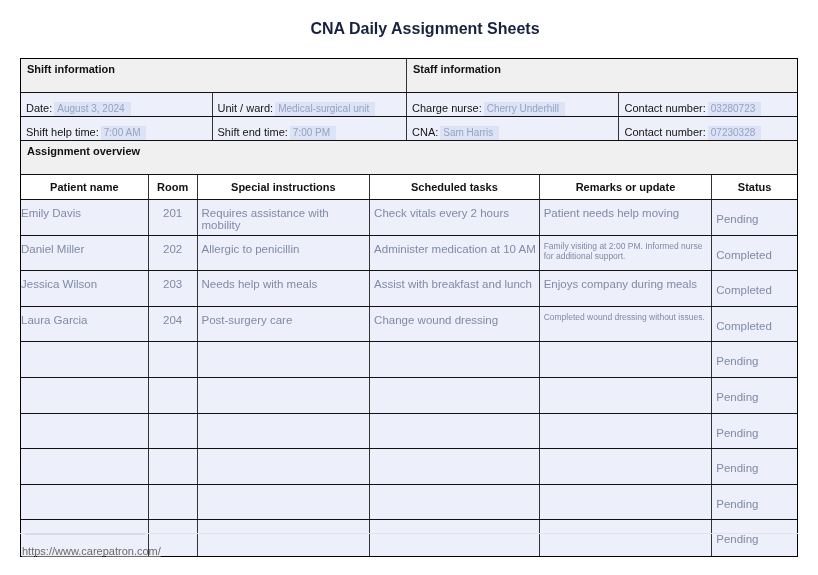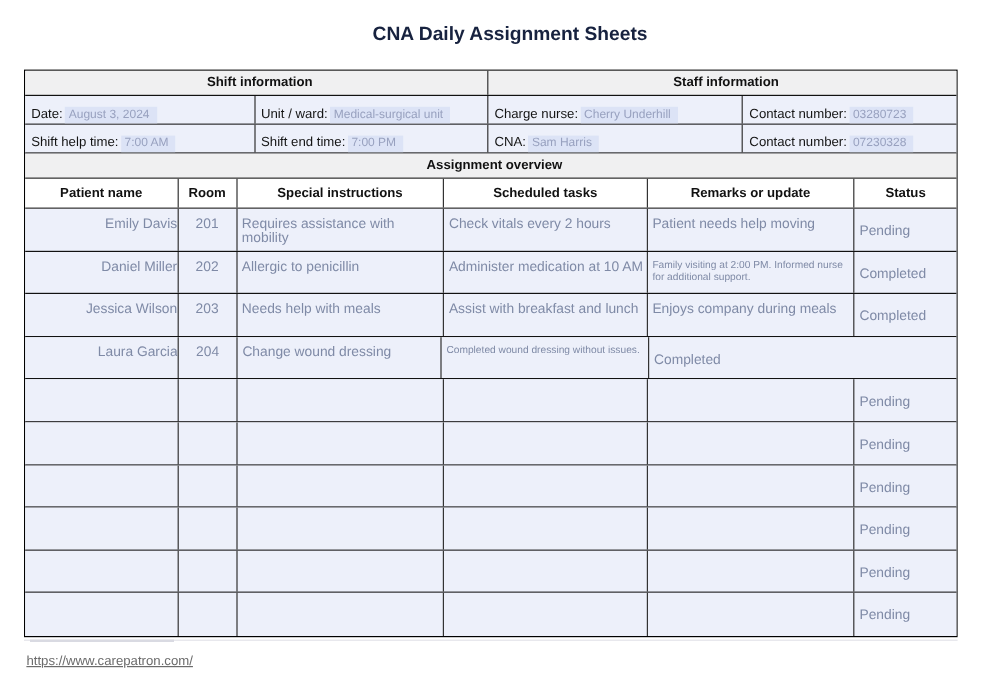--- a/index.html
+++ b/index.html
@@ -6,39 +6,39 @@
   html,body { width:818px; height:575px; background:#fff; font-family:"Liberation Sans", sans-serif; }
   .page { position:relative; width:818px; height:575px; background:#ffffff; overflow:hidden; }
 
   .title { position:absolute; top:20px; left:0; width:818px; text-align:center;
            font-size:16px; font-weight:bold; color:#17223f;padding-left:32px; }
 
   .sheet { position:absolute; left:20px; top:58px; width:778px; border:1px solid #000; background:#fff; }
   .row { display:flex; width:100%; border-bottom:1px solid #111; }
   .row:last-child { border-bottom:none; }
 
-  .sec-row { height:21px; background:#f0f0f1;text-align:center; }
+  .sec-row { height:34px; background:#f0f0f1; }
   .sec-cell { font-size:11px; font-weight:bold; color:#111; padding:4px 0 0 6px; height:100%; }
   .sec-cell.first { border-right:1px solid #333; }
 
   .info-row { height:24px; background:#edf0fa; }
   .info-cell { height:100%; padding:5px 2px 0 5px; white-space:nowrap; overflow:hidden; border-right:1px solid #333; }
   .info-cell:last-child { border-right:none; }
   .lbl { font-size:11px; color:#141414; }
   .val { font-size:10px; color:#98a1bf; background:#dce3f6; padding:1px 6px 2px 3px; margin-left:2px; }
 
   .head-row { height:25px; background:#fff; }
   .head-cell { font-size:11px; font-weight:bold; color:#111; text-align:center; padding-top:6px;
                height:100%; border-right:1px solid #333; }
   .head-cell:last-child { border-right:none; }
 
   .data-row { height:35.6px; background:#edf0fa; }
   .cell { height:100%; border-right:1px solid #333; font-size:11.5px; color:#7f8aa6; overflow:hidden; }
   .cell:last-child { border-right:none; }
-  .c-patient { text-align:right; padding-top:7px; }
+  .c-patient { text-align:left; padding-top:7px; }
   .c-room { text-align:center; padding-top:7px; }
   .c-text { text-align:left; padding:7px 1px 0 4px; }
   .c-remarks-small { font-size:8.5px; padding:5px 3px 0 4px; line-height:1.25; }
   .c-status { text-align:left; padding:13px 0 0 4px; }
 
   .w-shift { width:387px; } .w-staff { width:391px; }
   .wi-1 { width:192px; } .wi-2 { width:195px; } .wi-3 { width:213px; } .wi-4 { width:178px; }
   .wc-1 { width:128px; } .wc-2 { width:49px; } .wc-3 { width:173px; }
   .wc-4 { width:170px; } .wc-5 { width:173px; } .wc-6 { width:85px; }
 
@@ -138,20 +138,21 @@
       <div class="cell c-room wc-2">203</div>
       <div class="cell c-text wc-3">Needs help with meals</div>
       <div class="cell c-text wc-4">Assist with breakfast and lunch</div>
       <div class="cell c-text wc-5">Enjoys company during meals</div>
       <div class="cell c-status wc-6">Completed</div>
     </div>
 
     <div class="row data-row">
       <div class="cell c-patient wc-1">Laura Garcia</div>
       <div class="cell c-room wc-2">204</div>
+      <div class="cell c-text wc-3">Post-surgery care</div>
       <div class="cell c-text wc-4">Change wound dressing</div>
       <div class="cell wc-5 c-remarks-small">Completed wound dressing without issues.</div>
       <div class="cell c-status wc-6">Completed</div>
     </div>
 
     <div class="row data-row">
       <div class="cell c-patient wc-1"></div>
       <div class="cell c-room wc-2"></div>
       <div class="cell c-text wc-3"></div>
       <div class="cell c-text wc-4"></div>

